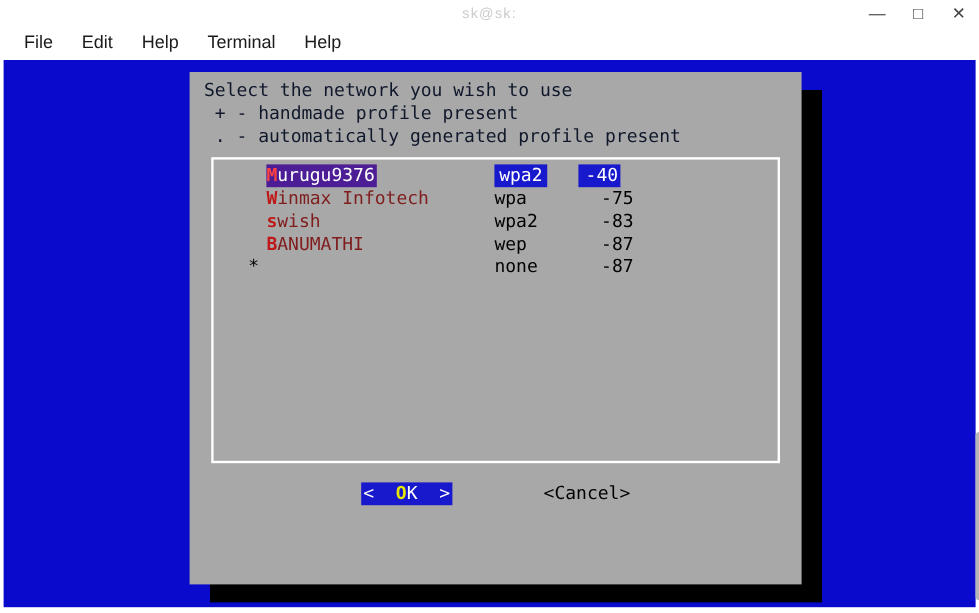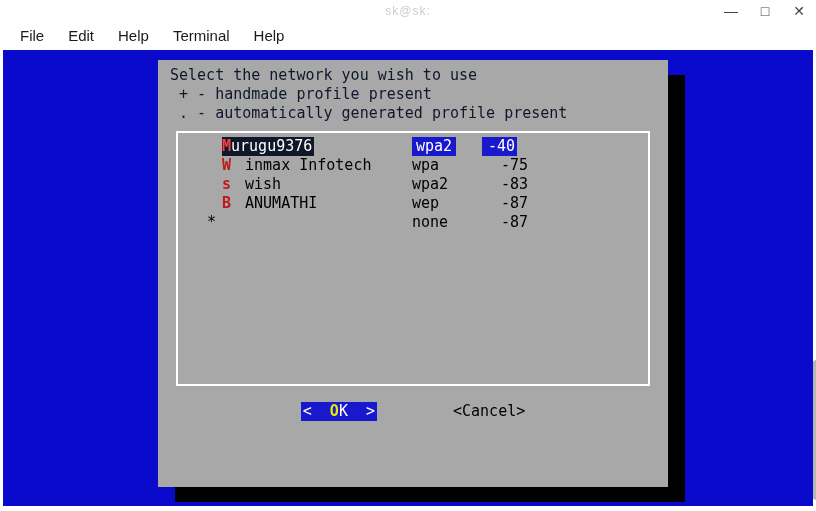--- a/index.html
+++ b/index.html
@@ -55,25 +55,25 @@
   .list-frame {
     border: 2px solid #fff; margin: 8px 6px 6px 6px; height: 255px;
     padding: 4px 10px 4px 10px;
   }
   .row { white-space: pre; height: 19px; display:flex; }
   .row .flag { width: 34px; display:inline-block; text-align:right; padding-right:6px; color:#000;}
   .row .name { width:190px; display:inline-block; }
   .row .sec  { width:70px;  display:inline-block; }
   .row .sig  { width:46px;  display:inline-block; text-align:right; }
 
-  .hl-name { background:#0f172a; color:#fff; }
+  .hl-name { background:#4c1d95; color:#fff; }
   .hl-sec  { background:#1818cd; color:#fff; }
   .hl-sig  { background:#1818cd; color:#fff; }
   .hotkey  { color:#c01818; font-weight:bold; }
-  .rest    { color:#000000;padding-left:14px; }
+  .rest    { color:#7f1d1d; }
   .rest-sel{ color:#fff; }
 
   .buttons {
     display:flex; justify-content:center; gap:76px; margin-top:16px;
     white-space: pre;
   }
   .btn-ok {
     background:#1818cd; color:#fff; padding:0 2px;
   }
   .btn-ok .ok-hot { color:#e8e800; font-weight:bold; }

